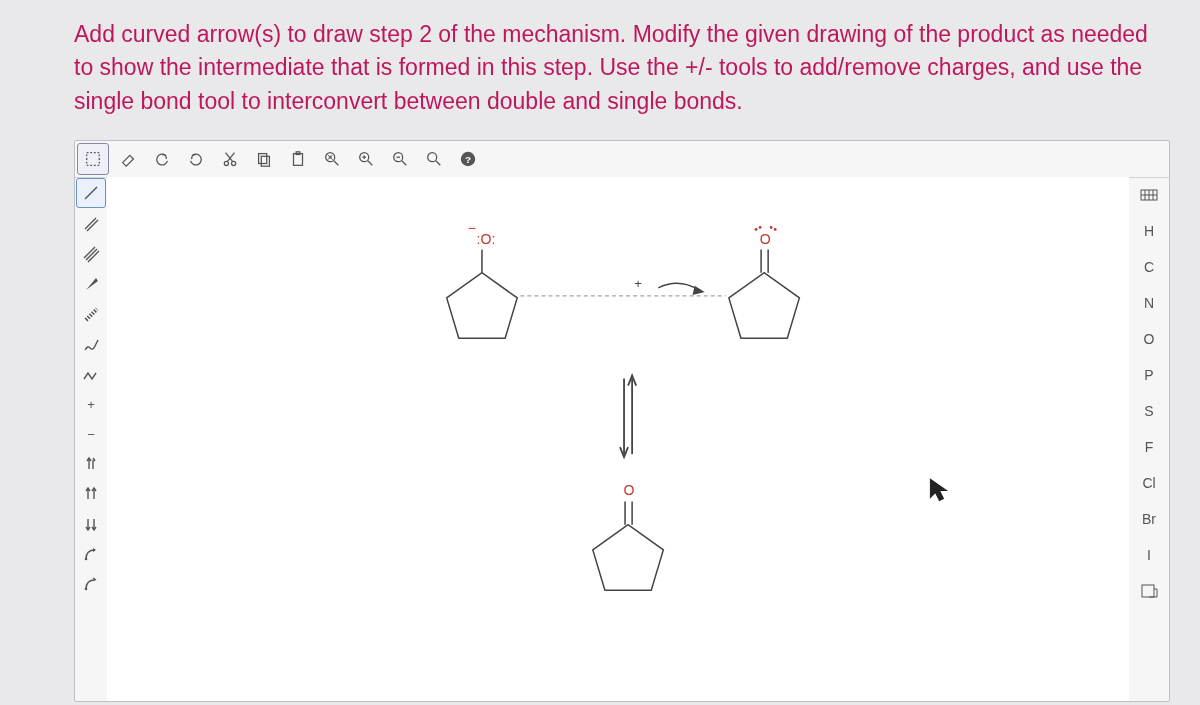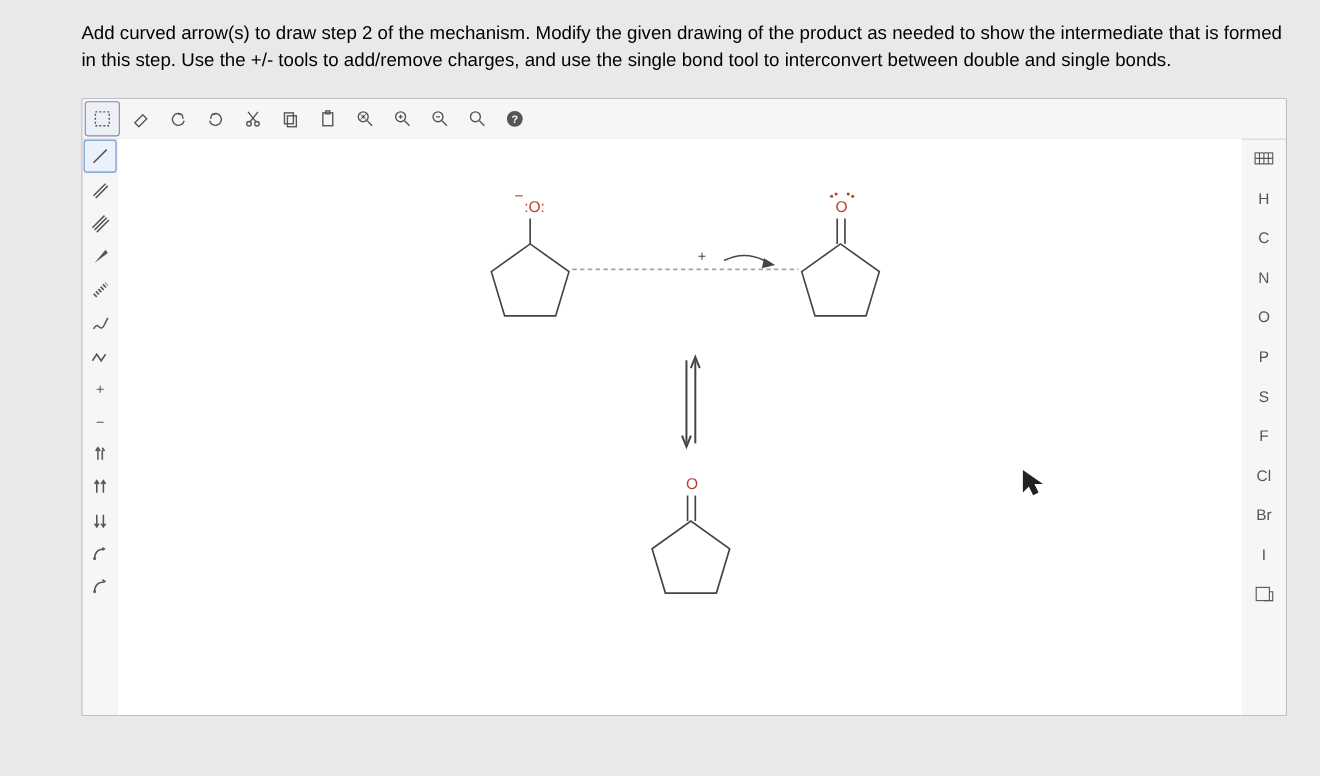--- a/index.html
+++ b/index.html
@@ -1,17 +1,17 @@
 <!DOCTYPE html>
 <html><head>
 <meta charset="utf-8">
 <style>
   html,body{margin:0;padding:0;background:#e9e8ea;font-family:Arial,Helvetica,sans-serif;color:#3a3a3a;}
   .page{width:1200px;height:705px;box-sizing:border-box;padding:18px 30px 10px 74px;}
-  .instr{font-size:17px;line-height:1.45;color:#000000;margin-bottom:22px;}
+  .instr{font-size:23px;line-height:1.45;color:#be185d;margin-bottom:22px;}
   .editor{border:1px solid #bfbfc4;background:#f6f6f7;height:560px;position:relative;border-radius:2px;}
   
   .topbar{height:36px;display:flex;align-items:center;border-bottom:1px solid #d4d4d8;}
   .tbtn{width:30px;height:30px;margin:2px;display:flex;align-items:center;justify-content:center;color:#555;border-radius:3px;cursor:pointer;}
   .tbtn.active{border:1px solid #88a;background:#eef0f7;}
   .tbtn svg{width:18px;height:18px;stroke:#555;fill:none;stroke-width:1.4;}
   .tbtn.help svg{fill:#555;stroke:none;}
   
   .leftbar{position:absolute;left:0;top:36px;bottom:0;width:32px;border-right:1px solid #d4d4d8;display:flex;flex-direction:column;align-items:center;}
   .lbtn{width:28px;height:28px;margin:1px 0;display:flex;align-items:center;justify-content:center;color:#555;font-size:13px;cursor:pointer;border-radius:3px;}

